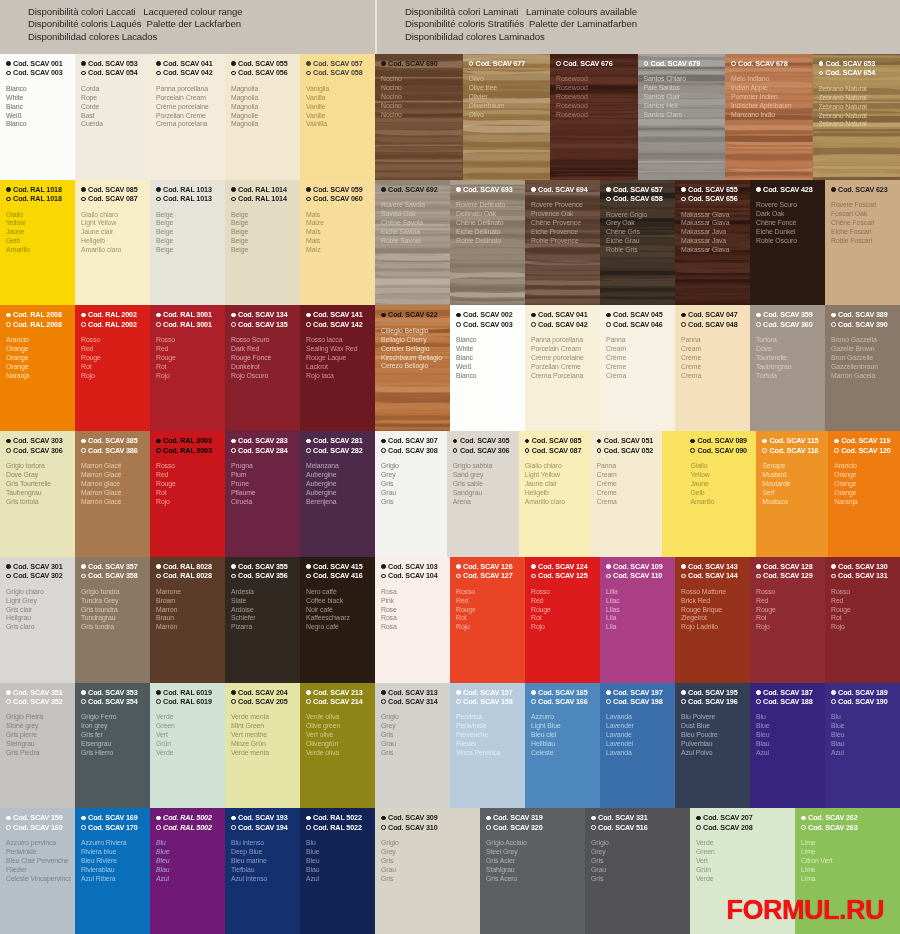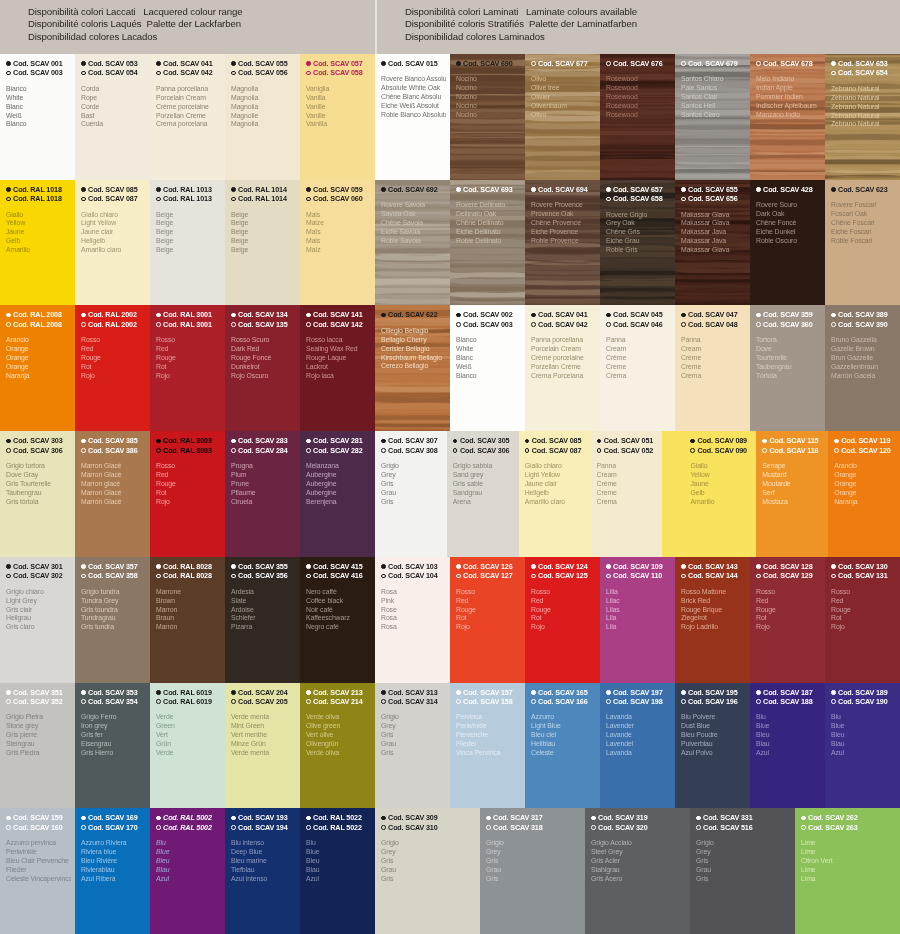--- a/index.html
+++ b/index.html
@@ -197,21 +197,21 @@
             </div>
             <div class="names" style="color: rgb(141, 132, 112);">
               <div>Magnolia</div>
               <div>Magnolia</div>
               <div>Magnolia</div>
               <div>Magnolie</div>
               <div>Magnolia</div>
             </div>
           </div>
           <div class="cell" style="background: rgb(247, 221, 145);">
-            <div class="codes" style="color: #be185d;">
+            <div class="codes" style="color: #404040;">
               <div class="code-line">
                 <span class="dot filled"></span>
                 <span>Cod. SCAV 057</span>
               </div>
               <div class="code-line">
                 <span class="dot hollow"></span>
                 <span>Cod. SCAV 058</span>
               </div>
             </div>
             <div class="names" style="color: rgb(160, 143, 83);">
@@ -801,35 +801,20 @@
               <div>Blue</div>
               <div>Bleu</div>
               <div>Blau</div>
               <div>Azul</div>
             </div>
           </div>
         </div>
       </div>
     <div class="side right" id="laminate-grid">
         <div class="row">
-          <div class="cell" style="background: rgb(253, 253, 251);">
-            <div class="codes" style="color: rgb(26, 26, 26);">
-              <div class="code-line">
-                <span class="dot filled"></span>
-                <span>Cod. SCAV 015</span>
-              </div>
-            </div>
-            <div class="names" style="color: rgb(110, 110, 105);">
-              <div>Rovere Bianco Assoluto</div>
-              <div>Absolute White Oak</div>
-              <div>Chêne Blanc Absolu</div>
-              <div>Eiche Weiß Absolut</div>
-              <div>Roble Blanco Absoluto</div>
-            </div>
-          </div>
           <div class="cell" style="background: rgb(109, 75, 51);">
             <svg class="wood" viewBox="0 0 100 260" preserveAspectRatio="none" xmlns="http://www.w3.org/2000/svg">
               <path d="M0 0.0 C 25 -1.1, 55 1.1, 100 -0.5 L100 6.8 C 55 6.3, 25 7.9, 0 5.7 Z" fill="rgba(50,28,14,.30)" opacity="0.49"></path>
               <path d="M0 8.8 C 25 6.7, 55 10.9, 100 7.8 L100 15.9 C 55 14.9, 25 18.0, 0 13.8 Z" fill="rgba(255,225,185,.22)" opacity="0.99"></path>
               <path d="M0 18.3 C 25 20.1, 55 16.5, 100 19.2 L100 25.5 C 55 26.4, 25 23.8, 0 27.3 Z" fill="rgba(50,28,14,.30)" opacity="0.75"></path>
               <path d="M0 26.5 C 25 26.5, 55 26.5, 100 26.5 L100 27.8 C 55 27.8, 25 27.8, 0 27.8 Z" fill="rgba(255,225,185,.22)" opacity="1.00"></path>
               <path d="M0 28.6 C 25 29.8, 55 27.3, 100 29.2 L100 36.5 C 55 37.2, 25 35.2, 0 37.8 Z" fill="rgba(50,28,14,.30)" opacity="0.77"></path>
               <path d="M0 37.0 C 25 39.1, 55 34.9, 100 38.0 L100 43.0 C 55 44.0, 25 40.8, 0 45.1 Z" fill="rgba(50,28,14,.30)" opacity="0.47"></path>
               <path d="M0 45.9 C 25 47.3, 55 44.5, 100 46.6 L100 53.2 C 55 53.9, 25 51.8, 0 54.6 Z" fill="rgba(50,28,14,.30)" opacity="0.58"></path>
               <path d="M0 53.3 C 25 54.4, 55 52.2, 100 53.9 L100 55.2 C 55 55.7, 25 54.0, 0 56.3 Z" fill="rgba(255,225,185,.22)" opacity="0.95"></path>
@@ -2136,39 +2121,20 @@
               </div>
             </div>
             <div class="names" style="color: rgb(136, 132, 121);">
               <div>Grigio</div>
               <div>Grey</div>
               <div>Gris</div>
               <div>Grau</div>
               <div>Gris</div>
             </div>
           </div>
-          <div class="cell" style="background: rgb(141, 146, 150);">
-            <div class="codes" style="color: rgb(255, 255, 255);">
-              <div class="code-line">
-                <span class="dot filled"></span>
-                <span>Cod. SCAV 317</span>
-              </div>
-              <div class="code-line">
-                <span class="dot hollow"></span>
-                <span>Cod. SCAV 318</span>
-              </div>
-            </div>
-            <div class="names" style="color: rgb(199, 203, 206);">
-              <div>Grigio</div>
-              <div>Grey</div>
-              <div>Gris</div>
-              <div>Grau</div>
-              <div>Gris</div>
-            </div>
-          </div>
           <div class="cell" style="background: rgb(94, 95, 99);">
             <div class="codes" style="color: rgb(255, 255, 255);">
               <div class="code-line">
                 <span class="dot filled"></span>
                 <span>Cod. SCAV 319</span>
               </div>
               <div class="code-line">
                 <span class="dot hollow"></span>
                 <span>Cod. SCAV 320</span>
               </div>
@@ -2193,20 +2159,39 @@
               </div>
             </div>
             <div class="names" style="color: rgb(169, 169, 173);">
               <div>Grigio</div>
               <div>Grey</div>
               <div>Gris</div>
               <div>Grau</div>
               <div>Gris</div>
             </div>
           </div>
+          <div class="cell" style="background: rgb(217, 231, 205);">
+            <div class="codes" style="color: rgb(26, 26, 26);">
+              <div class="code-line">
+                <span class="dot filled"></span>
+                <span>Cod. SCAV 207</span>
+              </div>
+              <div class="code-line">
+                <span class="dot hollow"></span>
+                <span>Cod. SCAV 208</span>
+              </div>
+            </div>
+            <div class="names" style="color: rgb(138, 152, 128);">
+              <div>Verde</div>
+              <div>Green</div>
+              <div>Vert</div>
+              <div>Grün</div>
+              <div>Verde</div>
+            </div>
+          </div>
           <div class="cell" style="background: rgb(140, 192, 89);">
             <div class="codes" style="color: rgb(255, 255, 255);">
               <div class="code-line">
                 <span class="dot filled"></span>
                 <span>Cod. SCAV 262</span>
               </div>
               <div class="code-line">
                 <span class="dot hollow"></span>
                 <span>Cod. SCAV 263</span>
               </div>
@@ -2216,13 +2201,14 @@
               <div>Lime</div>
               <div>Citron Vert</div>
               <div>Lime</div>
               <div>Lima</div>
             </div>
           </div>
         </div>
       </div>
   </div>
 
+  <div id="watermark">FORMUL.RU</div>
 </div>
 
 </body></html>

